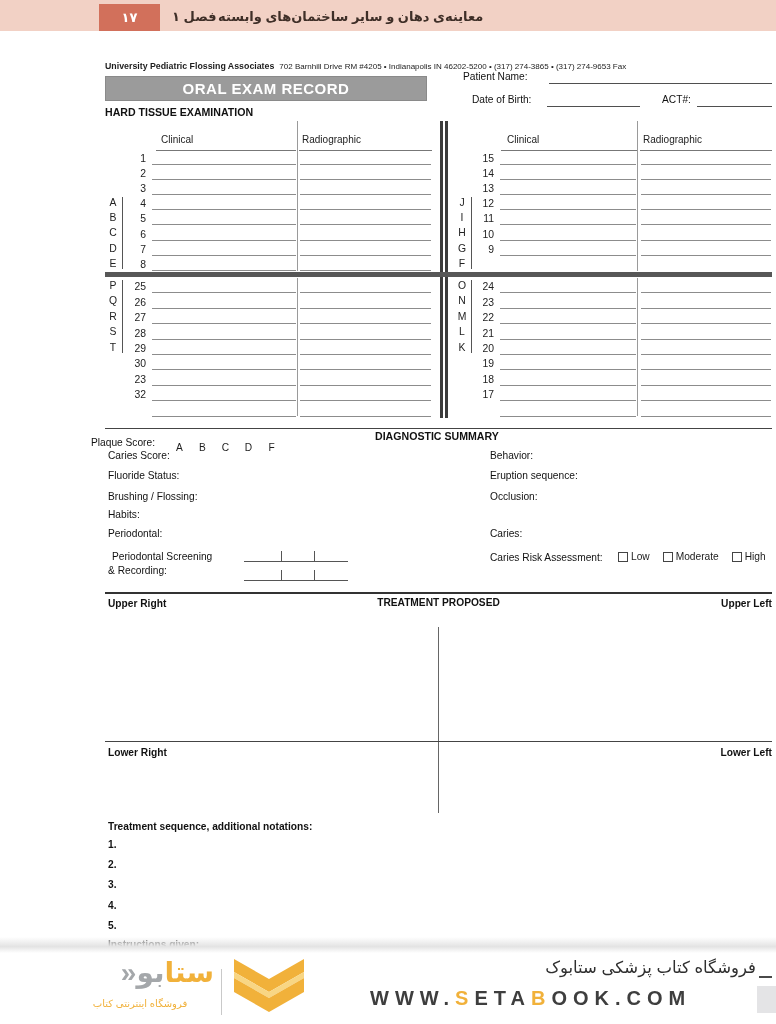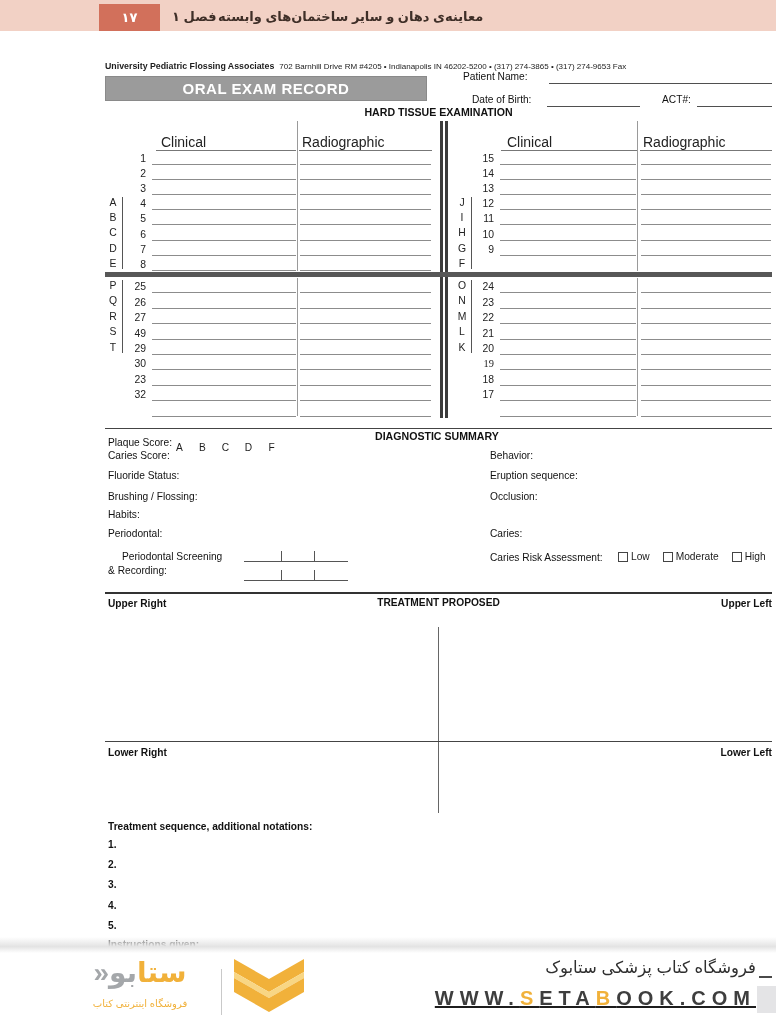--- a/index.html
+++ b/index.html
@@ -25,21 +25,21 @@
              border:1px solid #8a8a8a;color:#fff;font-weight:bold;font-size:15px;letter-spacing:.5px;
              text-align:center;line-height:23px;}
 
   .lbl{font-size:10.2px;color:#111;white-space:nowrap;}
   .blbl{font-size:10.2px;font-weight:bold;color:#111;white-space:nowrap;}
   .wline{border-bottom:1px solid #4f4f4f;height:13px;}
 
   .sec-title{font-weight:bold;font-size:10.6px;color:#111;}
 
   
-  .colhead{font-size:14px;color:#222;}
+  .colhead{font-size:10px;color:#222;}
   .headline{border-bottom:1px solid #777;height:1px;}
   .vthin{width:1px;background:#9a9a9a;}
   .centerbar{border-left:3px solid #3c3c3c;border-right:3px solid #3c3c3c;width:2px;background:#fff;}
   .hband{background:#575757;}
 
   .trow{display:flex;align-items:flex-end;}
   .tnum{font-size:10.4px;color:#222;text-align:right;padding-right:6px;box-sizing:border-box;line-height:13px;}
   .tline{height:2px;border-bottom:1px solid #8c8c8c;}
   .tgap{height:1px;}
   .qletter{font-size:10.4px;color:#222;text-align:center;}
@@ -52,24 +52,24 @@
   .cbx{display:inline-block;width:8px;height:8px;border:1px solid #444;margin-right:3px;}
   .risk-opt{display:flex;align-items:center;}
 
   
   .hr1{height:1.6px;background:#333;}
   .hr2{height:1.2px;background:#444;}
   .fade{background:linear-gradient(180deg,rgba(229,229,229,0) 0%,#e3e3e3 60%,#ffffff 100%);}
 
   
   .store-title{font-size:16.5px;color:#2f2f2f;text-align:right;direction:rtl;}
-  .site-url{font-size:20px;font-weight:600;letter-spacing:6px;text-align:right;white-space:nowrap;text-decoration:underline;}
+  .site-url{font-size:20px;font-weight:600;letter-spacing:6px;text-align:left;white-space:nowrap;}
   .gray-block{background:#e4e4e6;}
   .logo-divider{background:#c9c9c9;}
-  .wordmark{font-size:28px;font-weight:bold;text-align:center;direction:rtl;line-height:34px;}
+  .wordmark{font-size:28px;font-weight:bold;direction:rtl;line-height:34px;}
   .wm-y{color:#f1b13a;}
   .wm-g{color:#a4a7aa;}
   .tagline{font-size:10px;color:#f1b13a;text-align:center;direction:rtl;}
   .scan-dash{background:#4a4a4a;}
 </style>
 </head>
 <body>
 
 <div class="page">
 
@@ -83,21 +83,21 @@
     <span class="clinic-name">University Pediatric Flossing Associates</span><span class="clinic-addr">702 Barnhill Drive  RM #4205 • Indianapolis  IN 46202-5200 • (317) 274-3865 • (317) 274-9653 Fax</span>
   </div>
 
   <div class="title-box">ORAL EXAM RECORD</div>
   <div class="lbl abs" style="left:463px;top:71px;">Patient Name:</div>
   <div class="wline abs" style="left:549px;top:70px;width:223px;"></div>
   <div class="lbl abs" style="left:472px;top:94px;">Date of Birth:</div>
   <div class="wline abs" style="left:547px;top:93px;width:93px;"></div>
   <div class="lbl abs" style="left:662px;top:94px;">ACT#:</div>
   <div class="wline abs" style="left:697px;top:93px;width:75px;"></div>
-  <div class="sec-title abs" style="left:105px;top:106px;width:667px;text-align:center;">HARD TISSUE EXAMINATION</div>
+  <div class="sec-title abs" style="left:105px;top:106px;width:667px;text-align:left;">HARD TISSUE EXAMINATION</div>
 
   <div class="colhead abs" style="left:161px;top:134px;">Clinical</div>
   <div class="headline abs" style="left:156px;top:149px;width:140px;"></div>
   <div class="colhead abs" style="left:302px;top:134px;">Radiographic</div>
   <div class="headline abs" style="left:299px;top:149px;width:133px;"></div>
   <div class="colhead abs" style="left:507px;top:134px;">Clinical</div>
   <div class="headline abs" style="left:501px;top:149px;width:137px;"></div>
   <div class="colhead abs" style="left:643px;top:134px;">Radiographic</div>
   <div class="headline abs" style="left:640px;top:149px;width:132px;"></div>
 
@@ -232,21 +232,21 @@
           <span class="tgap" style="width:4px"></span>
           <span class="tline" style="width:131px"></span>
         </div>
         <div class="trow" style="height: 15.4px;">
           <span class="tnum" style="width:47px">27</span>
           <span class="tline" style="width:144px"></span>
           <span class="tgap" style="width:4px"></span>
           <span class="tline" style="width:131px"></span>
         </div>
         <div class="trow" style="height: 15.4px;">
-          <span class="tnum" style="width:47px">49</span>
+          <span class="tnum" style="width:47px">28</span>
           <span class="tline" style="width:144px"></span>
           <span class="tgap" style="width:4px"></span>
           <span class="tline" style="width:131px"></span>
         </div>
         <div class="trow" style="height: 15.4px;">
           <span class="tnum" style="width:47px">29</span>
           <span class="tline" style="width:144px"></span>
           <span class="tgap" style="width:4px"></span>
           <span class="tline" style="width:131px"></span>
         </div>
@@ -307,21 +307,21 @@
           <span class="tline" style="width:136px"></span>
           <span class="tgap" style="width:5px"></span>
           <span class="tline" style="width:130px"></span>
         </div>
         <div class="trow" style="height: 15.4px;">
           <span class="tnum" style="width:48px">20</span>
           <span class="tline" style="width:136px"></span>
           <span class="tgap" style="width:5px"></span>
           <span class="tline" style="width:130px"></span>
         </div>
-        <div class="trow" style="height: 15.4px; font-family: Liberation Serif, serif;">
+        <div class="trow" style="height: 15.4px;">
           <span class="tnum" style="width:48px">19</span>
           <span class="tline" style="width:136px"></span>
           <span class="tgap" style="width:5px"></span>
           <span class="tline" style="width:130px"></span>
         </div>
         <div class="trow" style="height: 15.4px;">
           <span class="tnum" style="width:48px">18</span>
           <span class="tline" style="width:136px"></span>
           <span class="tgap" style="width:5px"></span>
           <span class="tline" style="width:130px"></span>
@@ -344,30 +344,30 @@
         <div class="qletter" style="height: 15.4px; line-height: 15.4px;">N</div>
         <div class="qletter" style="height: 15.4px; line-height: 15.4px;">M</div>
         <div class="qletter" style="height: 15.4px; line-height: 15.4px;">L</div>
         <div class="qletter" style="height: 15.4px; line-height: 15.4px;">K</div>
       </div>
       <div class="abs" style="left: 471px; top: 280px; width: 1px; height: 73px; background: rgb(85, 85, 85);"></div>
     </div>
 
   <div class="hr2 abs" style="left:105px;top:428px;width:667px;"></div>
   <div class="sec-title abs" style="left:375px;top:430px;">DIAGNOSTIC SUMMARY</div>
-  <div class="lbl abs" style="left:108px;top:437px;">Plaque Score:</div>
+  <div class="lbl abs" style="left:91px;top:437px;">Plaque Score:</div>
   <div class="abs" id="plaque-grades" style="left:168px;top:437px;"><span class="grade">A</span><span class="grade">B</span><span class="grade">C</span><span class="grade">D</span><span class="grade">F</span></div>
   <div id="diag-left">
       <div class="lbl abs" style="left: 108px; top: 450px;">Caries Score:</div>
       <div class="lbl abs" style="left: 108px; top: 470px;">Fluoride Status:</div>
       <div class="lbl abs" style="left: 108px; top: 491px;">Brushing / Flossing:</div>
       <div class="lbl abs" style="left: 108px; top: 509px;">Habits:</div>
       <div class="lbl abs" style="left: 108px; top: 528px;">Periodontal:</div>
     </div>
-  <div class="lbl abs" style="left:122px;top:551px;">Periodontal Screening</div>
+  <div class="lbl abs" style="left:112px;top:551px;">Periodontal Screening</div>
   <div class="lbl abs" style="left:108px;top:565px;">&amp; Recording:</div>
   <div class="psr" style="left:244px;top:551px;">
       <span class="tick" style="left:37px;"></span>
       <span class="tick" style="left:70px;"></span>
     </div>
   <div class="psr" style="left:244px;top:570px;">
       <span class="tick" style="left:37px;"></span>
       <span class="tick" style="left:70px;"></span>
     </div>
   <div id="diag-right">

